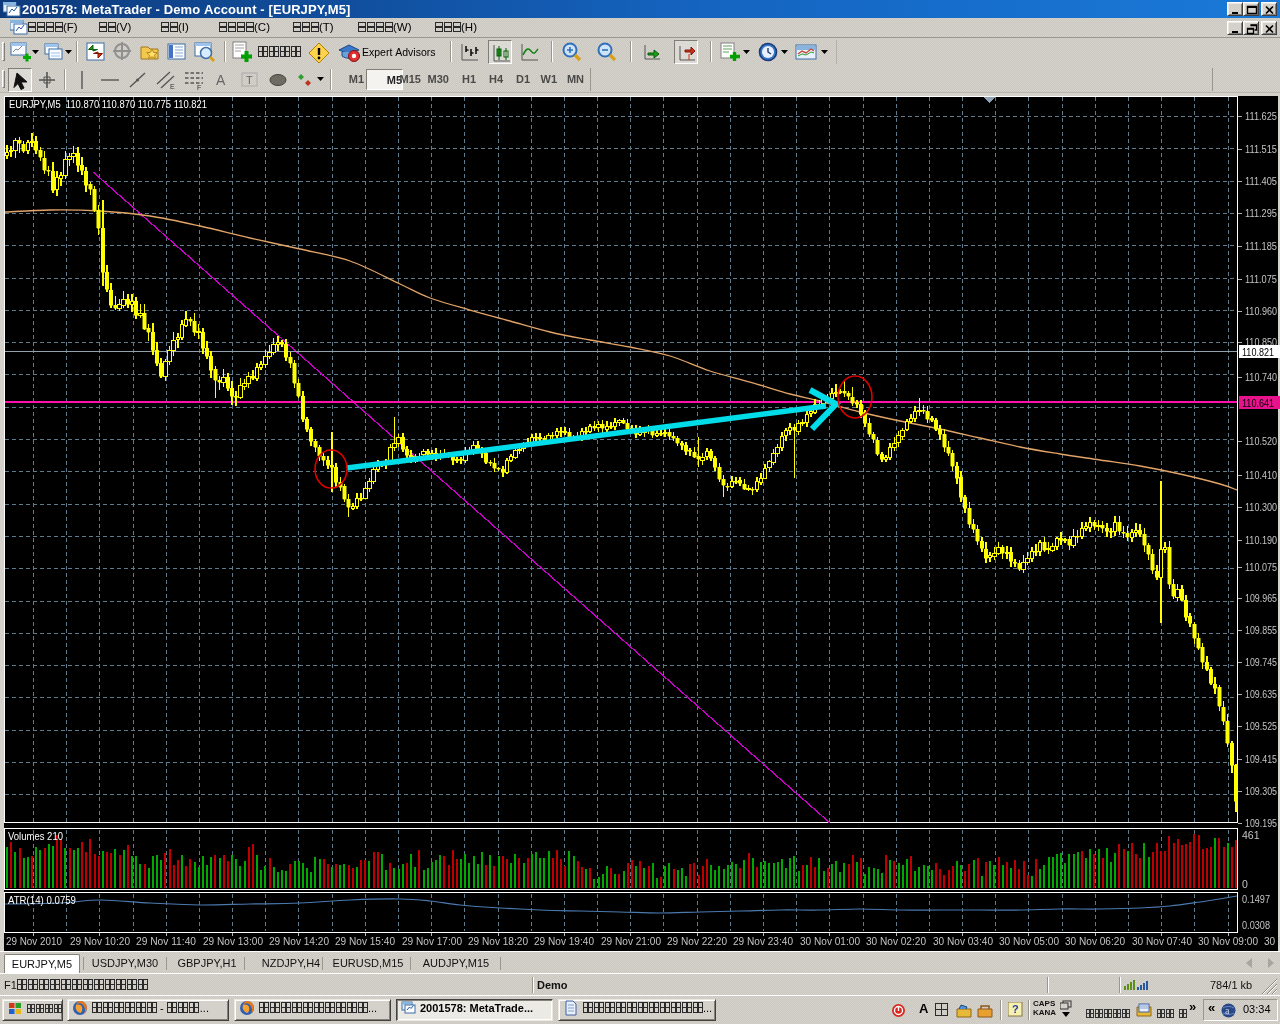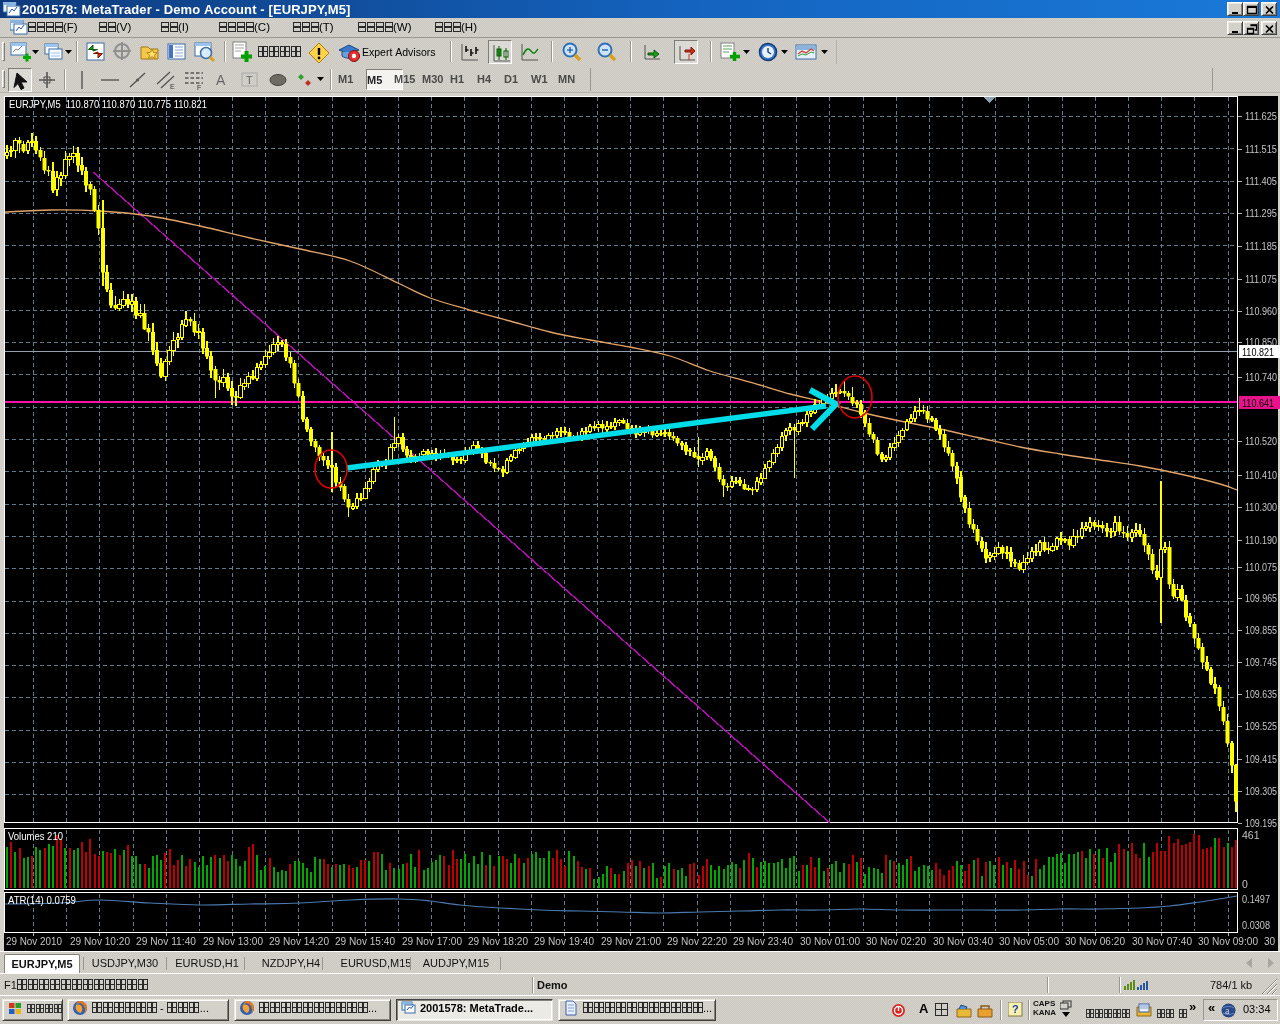--- a/index.html
+++ b/index.html
@@ -14,25 +14,25 @@
 .jm{display:inline-block;width:8px;height:10px;border:1px solid #2a2a2a;margin:0 .5px;vertical-align:-1px;background:linear-gradient(90deg,transparent 42%,#2a2a2a 42%,#2a2a2a 58%,transparent 58%),linear-gradient(transparent 42%,#2a2a2a 42%,#2a2a2a 58%,transparent 58%)}
 .j{display:inline-block;width:10px;height:11px;border:1px solid #2a2a2a;margin:0 .5px;vertical-align:-1px;background:linear-gradient(90deg,transparent 42%,#2a2a2a 42%,#2a2a2a 58%,transparent 58%),linear-gradient(transparent 42%,#2a2a2a 42%,#2a2a2a 58%,transparent 58%)}
 .js{display:inline-block;width:8px;height:9px;border:1px solid #333;margin:0 .5px;vertical-align:-1px;background:linear-gradient(90deg,transparent 40%,#333 40%,#333 60%,transparent 60%),linear-gradient(transparent 40%,#333 40%,#333 60%,transparent 60%)}
 #tb1{left:0;top:38px;width:1280px;height:28px}
 #tb2{left:0;top:66px;width:1280px;height:27px;border-bottom:1px solid #b8b5ae}
 .grip{position:absolute;left:2px;top:4px;width:3px;height:19px;border:1px solid;border-color:#fff #807d76 #807d76 #fff}
 .tsep{position:absolute;top:3px;width:2px;height:21px;border-left:1px solid #9a978f;border-right:1px solid #fff}
 .tbtn{position:absolute;top:2px;width:24px;height:24px}
 .tbtn.pressed{border:1px solid;border-color:#807d76 #fff #fff #807d76;background:#dcdad4}
 .tbtn svg{position:absolute;left:1px;top:1px}
-.tf{position:absolute;top:3px;height:21px;font-size:11px;font-weight:bold;color:#4a4a48;text-align:left;line-height:21px}
+.tf{position:absolute;top:3px;height:21px;font-size:11px;font-weight:bold;color:#4a4a48;text-align:right;line-height:21px}
 .tf.pressed{background:#f4f3f0;border:1px solid;border-color:#807d76 #fff #fff #807d76;color:#222}
 #tabs{left:0;top:951px;width:1280px;height:22px;border-top:1px solid #fff}
 .tab{position:absolute;top:2px;height:19px;font-size:11px;color:#111;line-height:19px;text-align:center}
-.tab.active{background:#fff;border:1px solid #868378;border-bottom:none;border-radius:2px 2px 0 0;font-weight:bold}
+.tab.active{background:#fff;border:1px solid #868378;border-bottom:none;border-radius:2px 2px 0 0;font-weight:normal}
 .tabsep{position:absolute;top:5px;width:1px;height:13px;background:#9a978f}
 #status{left:0;top:973px;width:1280px;height:22px;border-top:1px solid #fff;font-size:11px;color:#111}
 #taskbar{left:0;top:995px;width:1280px;height:29px;border-top:1px solid #fff}
 .task{position:absolute;top:3px;height:22px;background:#d4d1ca;border:1px solid;border-color:#ece9e2 #404040 #404040 #ece9e2;box-shadow:inset 1px 1px 0 #fff,inset -1px -1px 0 #848278;font-size:11px;color:#000;overflow:hidden;white-space:nowrap}
 .task.active{background:#eceae4;border-color:#404040 #ece9e2 #ece9e2 #404040;box-shadow:inset 1px 1px 0 #848278,inset -1px -1px 0 #fff;font-weight:bold}
 .ticon{display:inline-block;width:16px;height:16px;vertical-align:-4px;margin:0 3px 0 4px}
 </style></head>
 <body>
 <div id="title" class="abs">
   <svg class="abs" width="18" height="15" style="left:3px;top:2px">
@@ -423,23 +423,23 @@
 <text x="1095" y="945" fill="#c4c4c4" font-family="Liberation Sans,sans-serif" font-size="10.5px" text-anchor="middle" textLength="60" lengthAdjust="spacingAndGlyphs">30 Nov 06:20</text>
 <text x="1162" y="945" fill="#c4c4c4" font-family="Liberation Sans,sans-serif" font-size="10.5px" text-anchor="middle" textLength="60" lengthAdjust="spacingAndGlyphs">30 Nov 07:40</text>
 <text x="1228" y="945" fill="#c4c4c4" font-family="Liberation Sans,sans-serif" font-size="10.5px" text-anchor="middle" textLength="60" lengthAdjust="spacingAndGlyphs">30 Nov 09:00</text>
 <text x="1294" y="945" fill="#c4c4c4" font-family="Liberation Sans,sans-serif" font-size="10.5px" text-anchor="middle" textLength="60" lengthAdjust="spacingAndGlyphs">30 Nov 10:20</text>
 <path d="M33.5 933v3M99.9 933v3M166.2 933v3M232.6 933v3M298.9 933v3M365.3 933v3M431.7 933v3M498.0 933v3M564.4 933v3M630.7 933v3M697.1 933v3M763.5 933v3M829.8 933v3M896.2 933v3M962.5 933v3M1028.9 933v3M1095.3 933v3M1161.6 933v3M1228.0 933v3M1294.3 933v3" stroke="#b0b0b0"></path>
 <path d="M983 97h12l-6 6z" fill="#8fa3b5"></path>
 </svg>
 <div id="tabs" class="abs dither">
     <div class="tab active" style="left:4px;width:76px">EURJPY,M5</div>
     <div class="tab" style="left:85px;width:80px">USDJPY,M30</div>
-    <div class="tab" style="left:170px;width:74px">EURUSD,H1</div>
+    <div class="tab" style="left:170px;width:74px">GBPJPY,H1</div>
     <div class="tab" style="left:254px;width:74px">NZDJPY,H4</div>
-    <div class="tab" style="left:334px;width:84px">EURUSD,M15</div>
+    <div class="tab" style="left:326px;width:84px">EURUSD,M15</div>
     <div class="tab" style="left:414px;width:84px">AUDJPY,M15</div>
     <div class="tabsep" style="left:83px"></div>
     <div class="tabsep" style="left:166px"></div>
     <div class="tabsep" style="left:244px"></div>
     <div class="tabsep" style="left:322px"></div>
     <div class="tabsep" style="left:410px"></div>
     <div class="tabsep" style="left:500px"></div>
     <svg class="abs" width="30" height="10" style="left:1246px;top:6px">
       <path d="M6 0L0 5l6 5z" fill="#a8a5a0"></path>
       <path d="M22 0l6 5-6 5z" fill="#a8a5a0"></path>

